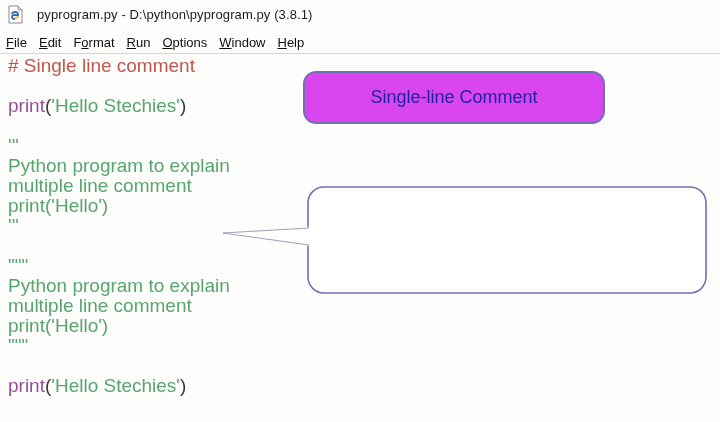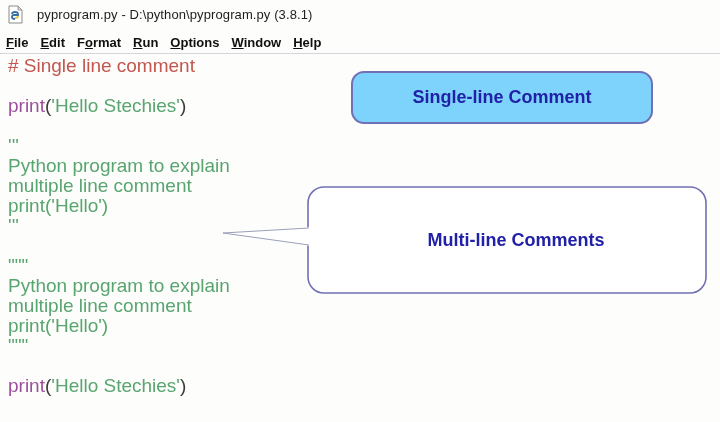--- a/index.html
+++ b/index.html
@@ -10,42 +10,42 @@
   }
   .screen{position:absolute;inset:0;}
 
   
   .titlebar{position:absolute;top:5px;left:7px;display:flex;align-items:center;gap:13px;}
   .file-icon{width:17px;height:19px;display:inline-block;}
   .title-text{font-size:13px;color:#1d1d1d;letter-spacing:.1px;}
 
   
   .menubar{position:absolute;top:35px;left:6px;display:flex;font-size:13px;color:#101010;}
-  .menu-item{margin-right:12px;cursor:default;font-weight:bold;}
+  .menu-item{margin-right:12px;cursor:default;}
   .menu-item .mn{text-decoration:underline;}
   .menusep{position:absolute;top:53px;left:0;width:720px;height:1px;background:#d3d6dd;}
 
   
   .code{
     position:absolute;top:56px;left:8px;right:0;
     font-family:Liberation Sans, sans-serif;
     font-size:19px;line-height:20px;white-space:pre;color:var(--code_black,#3a3a3a);
   }
   .code-line{height:20px;}
   .seg-com{color:var(--comment_red,#c4554f);}
   .seg-kw{color:var(--builtin_purple,#9b4f9b);}
   .seg-str{color:var(--string_green,#58a570);}
   .seg-pln{color:var(--code_black,#3a3a3a);}
 
   
   .callout-single{
     position:absolute;left:303px;top:71px;width:298px;height:49px;
-    background:#7dd3fc;border:2px solid var(--bubble_border,#7070b5);border-radius:13px;
+    background:#d946ef;border:2px solid var(--bubble_border,#7070b5);border-radius:13px;
     display:flex;align-items:center;justify-content:center;
-    font-size:18px;font-weight:bold;color:var(--bubble_text,#2121a8);margin-left:48px;
+    font-size:18px;font-weight:normal;color:var(--bubble_text,#2121a8);
   }
   .callout-multi-svg{position:absolute;left:216px;top:184px;width:500px;height:114px;}
   .callout-multi-text{
     position:absolute;left:310px;top:190px;width:394px;height:100px;
     display:flex;align-items:center;justify-content:center;
     font-size:18px;font-weight:bold;color:var(--bubble_text,#2121a8);
     padding-left:18px;box-sizing:border-box;
   }
 </style>
 </head>
@@ -80,15 +80,14 @@
 
   <div class="callout-single">
     <span>Single-line Comment</span>
   </div>
 
   <svg class="callout-multi-svg" viewBox="0 0 500 114">
     <rect x="92" y="3" width="398" height="106" rx="16" fill="#ffffff" stroke="var(--bubble_border,#7070b5)" stroke-width="1.6"></rect>
     <polygon points="94,43 6,49 94,62" fill="#ffffff" stroke="none"></polygon>
     <path d="M93,44 L7,49 L93,61" fill="none" stroke="var(--tail_line,#9aa0b8)" stroke-width="1"></path>
   </svg>
-  <div class="callout-multi-text">Multi-line Comments</div>
 
 </div>
 
 </body></html>

